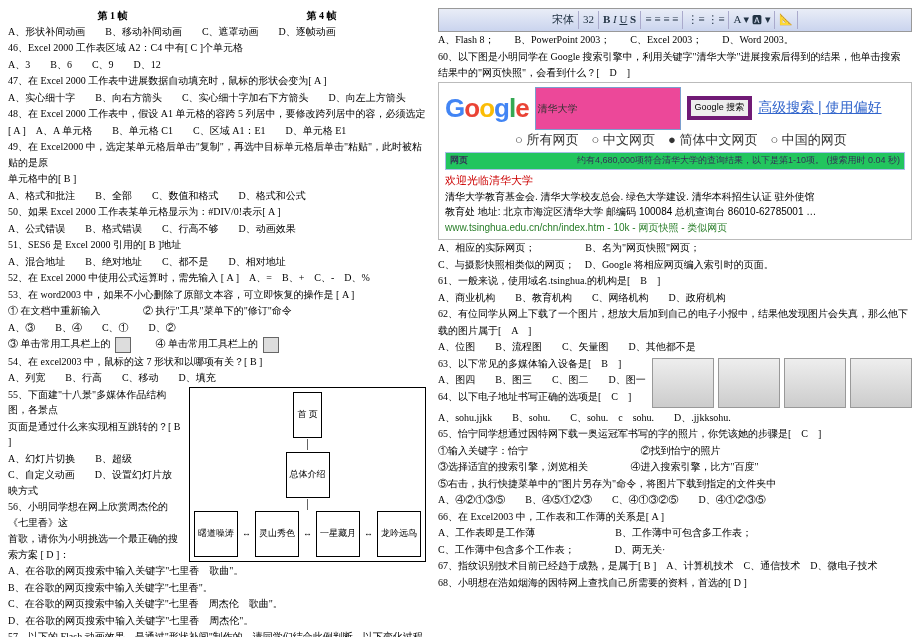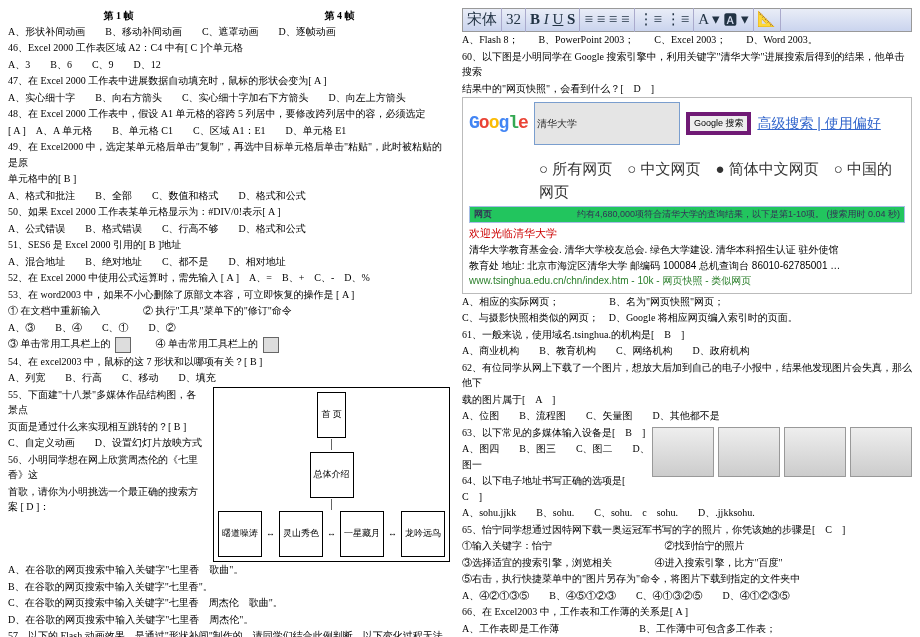--- a/index.html
+++ b/index.html
@@ -25,46 +25,47 @@
     justify-content: space-around;
     font-weight: bold;
   }
   .toolbar-img {
     width: 440px;
     height: 22px;
     border:1px solid #999;
     background: linear-gradient(#e9edf7,#cad4ee);
     display:flex;
     align-items:center;
-    font-size:15px;
-    padding:0 4px;
+    font-size:11px;
+    padding:0 16px;
     gap:4px;
     color:#234;
+    justify-content:center;
   }
   .toolbar-img span{border-right:1px solid #aac;padding-right:4px;}
   .google-box {
     border:1px solid #bbb;
     padding:4px 6px;
     font-family: Arial, sans-serif;
     font-size:10px;
     background:#fff;
   }
   .google-logo {
-    font-family: Liberation Mono, monospace;
-    font-size:18px;
+    font-family: Liberation Sans, sans-serif;
+    font-size:26px;
     font-weight:bold;
     letter-spacing:-1px;
   }
   .google-logo .b1{color:#4285F4}
   .google-logo .r{color:#EA4335}
   .google-logo .y{color:#FBBC05}
   .google-logo .b2{color:#4285F4}
   .google-logo .g{color:#34A853}
   .google-logo .r2{color:#EA4335}
-  .searchbox{border:1px solid #7a9ece;width:140px;height:15px;display:inline-block;vertical-align:middle;background:#e5e5e5;padding:13px 2px;color:#333}
+  .searchbox{border:1px solid #7a9ece;width:140px;height:15px;display:inline-block;vertical-align:middle;background:#ec4899;padding:13px 2px;color:#333}
   .gbtn{border:4px solid #701a75;background:#eee;font-size:9px;padding:1px 4px;display:inline-block}
   .bluebar{background:#22c55e;border:1px solid #a8bde6;padding:1px 4px;color:#335;font-size:9px}
   .redlink{color:#c00;}
   .greenlink{color:#2a7e2a}
   .diagram{border:1px solid #000;padding:4px;font-size:9px;display:inline-block}
   .diagram-row{display:flex;gap:4px;align-items:center;justify-content:center}
   .node{border:1px solid #000;padding:15px 3px}
   .arrowv{font-size:9px}
   .thumbrow{display:flex;gap:4px;margin:2px 0}
   .thumb{width:60px;height:48px;border:1px solid #999;background:linear-gradient(#eee,#ccc);}
@@ -85,21 +86,21 @@
     <p>46、Excel 2000 工作表区域 A2：C4 中有[ C ]个单元格</p>
     <p>A、3　　B、6　　C、9　　D、12</p>
     <p>47、在 Excel 2000 工作表中进展数据自动填充时，鼠标的形状会变为[ A ]</p>
     <p>A、实心细十字　　B、向右方箭头　　C、实心细十字加右下方箭头　　D、向左上方箭头</p>
     <p>48、在 Excel 2000 工作表中，假设 A1 单元格的容跨 5 列居中，要修改跨列居中的容，必须选定</p>
     <p>[ A ]　A、A 单元格　　B、单元格 C1　　C、区域 A1：E1　　D、单元格 E1</p>
     <p>49、在 Excel2000 中，选定某单元格后单击"复制"，再选中目标单元格后单击"粘贴"，此时被粘贴的是原</p>
     <p>单元格中的[ B ]</p>
     <p>A、格式和批注　　B、全部　　C、数值和格式　　D、格式和公式</p>
     <p>50、如果 Excel 2000 工作表某单元格显示为：#DIV/0!表示[ A ]</p>
-    <p>A、公式错误　　B、格式错误　　C、行高不够　　D、格式和公式</p>
+    <p>A、公式错误　　B、格式错误　　C、行高不够　　D、动画效果</p>
     <p>51、SES6 是 Excel 2000 引用的[ B ]地址</p>
     <p>A、混合地址　　B、绝对地址　　C、都不是　　D、相对地址</p>
     <p>52、在 Excel 2000 中使用公式运算时，需先输入 [ A ]　A、=　B、+　C、-　D、%</p>
     <p>53、在 word2003 中，如果不小心删除了原部文本容，可立即恢复的操作是 [ A ]</p>
     <p>
       <span>①  在文档中重新输入</span>　　　　
       <span>②  执行"工具"菜单下的"修订"命令</span>
     </p>
     <p>A、③　　B、④　　C、①　　D、②</p>
     <p>
@@ -108,20 +109,21 @@
       <span>④  单击常用工具栏上的</span>
       <span class="iconbox"></span>
     </p>
     <p>54、在 excel2003 中，鼠标的这 7 形状和以哪项有关？[ B ]</p>
     <p>A、列宽　　B、行高　　C、移动　　D、填充</p>
 
     <div style="display:flex;gap:8px;align-items:flex-start">
       <div style="flex:1">
         <p>55、下面建"十八景"多媒体作品结构图，各景点</p>
         <p>页面是通过什么来实现相互跳转的？[ B ]</p>
+        <p>A、幻灯片切换　　B、超级</p>
         <p>C、自定义动画　　D、设置幻灯片放映方式</p>
         <p>56、小明同学想在网上欣赏周杰伦的《七里香》这</p>
         <p>首歌，请你为小明挑选一个最正确的搜索方案 [ D ]：</p>
       </div>
       <div class="diagram">
         <div class="diagram-row">
             <span class="node">首 页</span>
           </div>
         <div class="diagram-row arrowv">│</div>
         <div class="diagram-row">
@@ -160,21 +162,21 @@
     <p>60、以下图是小明同学在 Google 搜索引擎中，利用关键字"清华大学"进展搜索后得到的结果，他单击搜索</p>
     <p>结果中的"网页快照"，会看到什么？[　D　]</p>
 
     <div class="google-box">
       <div style="display:flex;align-items:center;gap:6px">
         <span class="google-logo"><span class="b1">G</span><span class="r">o</span><span class="y">o</span><span class="b2">g</span><span class="g">l</span><span class="r2">e</span></span>
         <span class="searchbox">清华大学</span>
         <span class="gbtn">Google 搜索</span>
         <span style="color:#36c;text-decoration:underline;font-size:14px">高级搜索 | 使用偏好</span>
       </div>
-      <div style="font-size:15px;color:#333;margin:12px 0 2px 70px">○ 所有网页　○ 中文网页　● 简体中文网页　○ 中国的网页</div>
+      <div style="font-size:13px;color:#333;margin:0 0 2px 70px">○ 所有网页　○ 中文网页　● 简体中文网页　○ 中国的网页</div>
       <div class="bluebar">
         <b>网页</b>
         <span style="float:right">约有4,680,000项符合清华大学的查询结果，以下是第1-10项。 (搜索用时 0.04 秒)</span>
         <div style="clear:both"></div>
       </div>
       <div style="margin-top:2px">
         <span class="redlink" style="font-size:11px">欢迎光临清华大学</span><br>
         <span>清华大学教育基金会. 清华大学校友总会. 绿色大学建设. 清华本科招生认证 驻外使馆</span><br>
         <span>教育处 地址: 北京市海淀区清华大学 邮编码 100084 总机查询台 86010-62785001 …</span><br>
         <span class="greenlink">www.tsinghua.edu.cn/chn/index.htm - 10k - 网页快照 - 类似网页</span>

